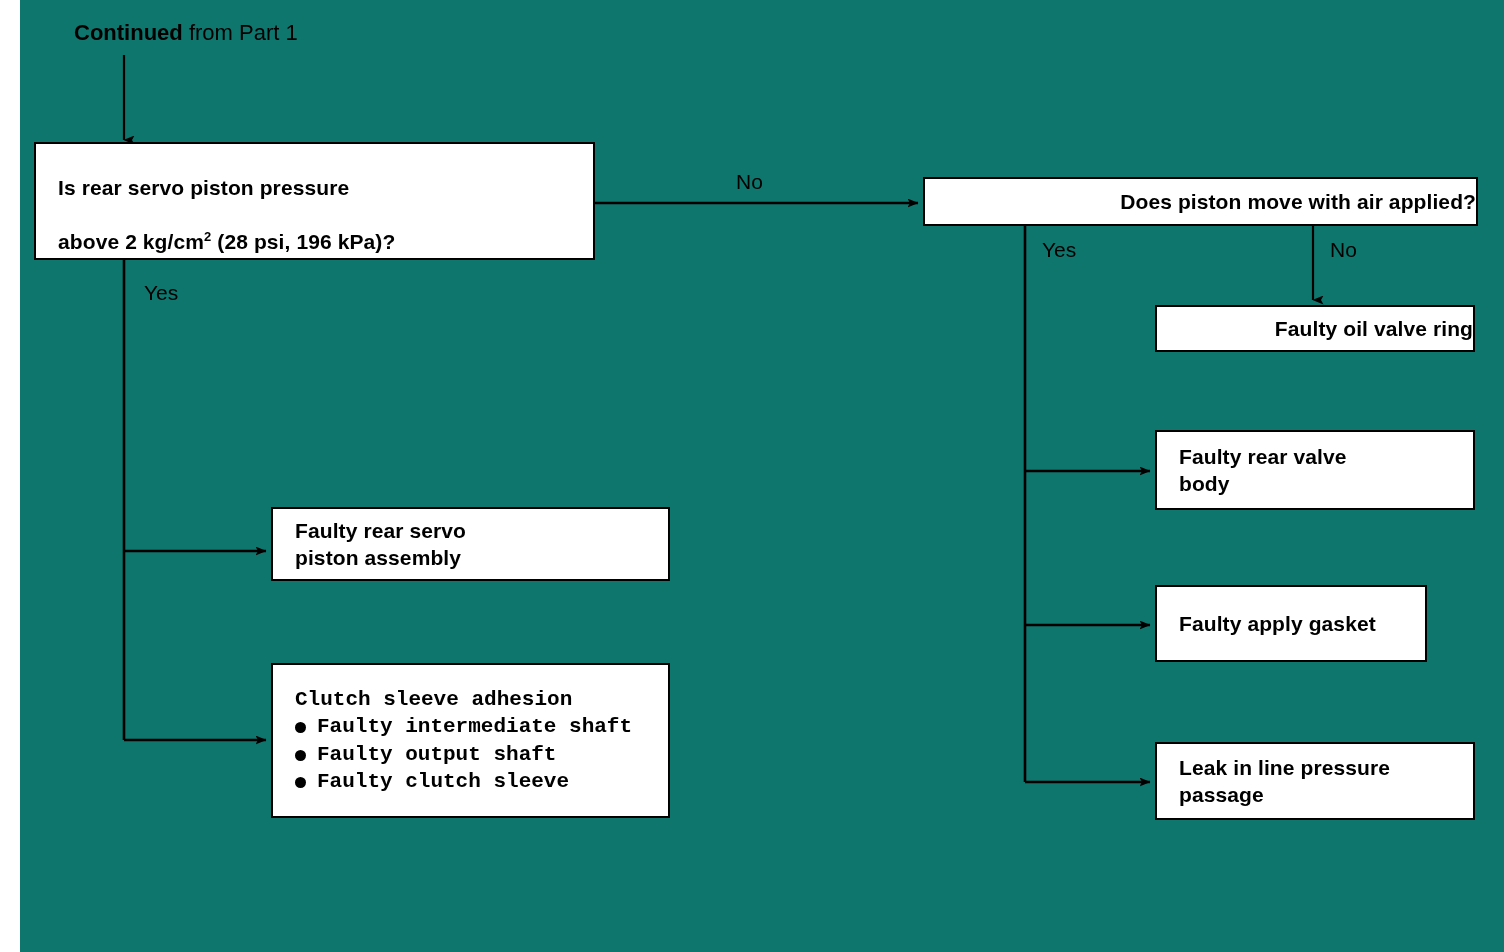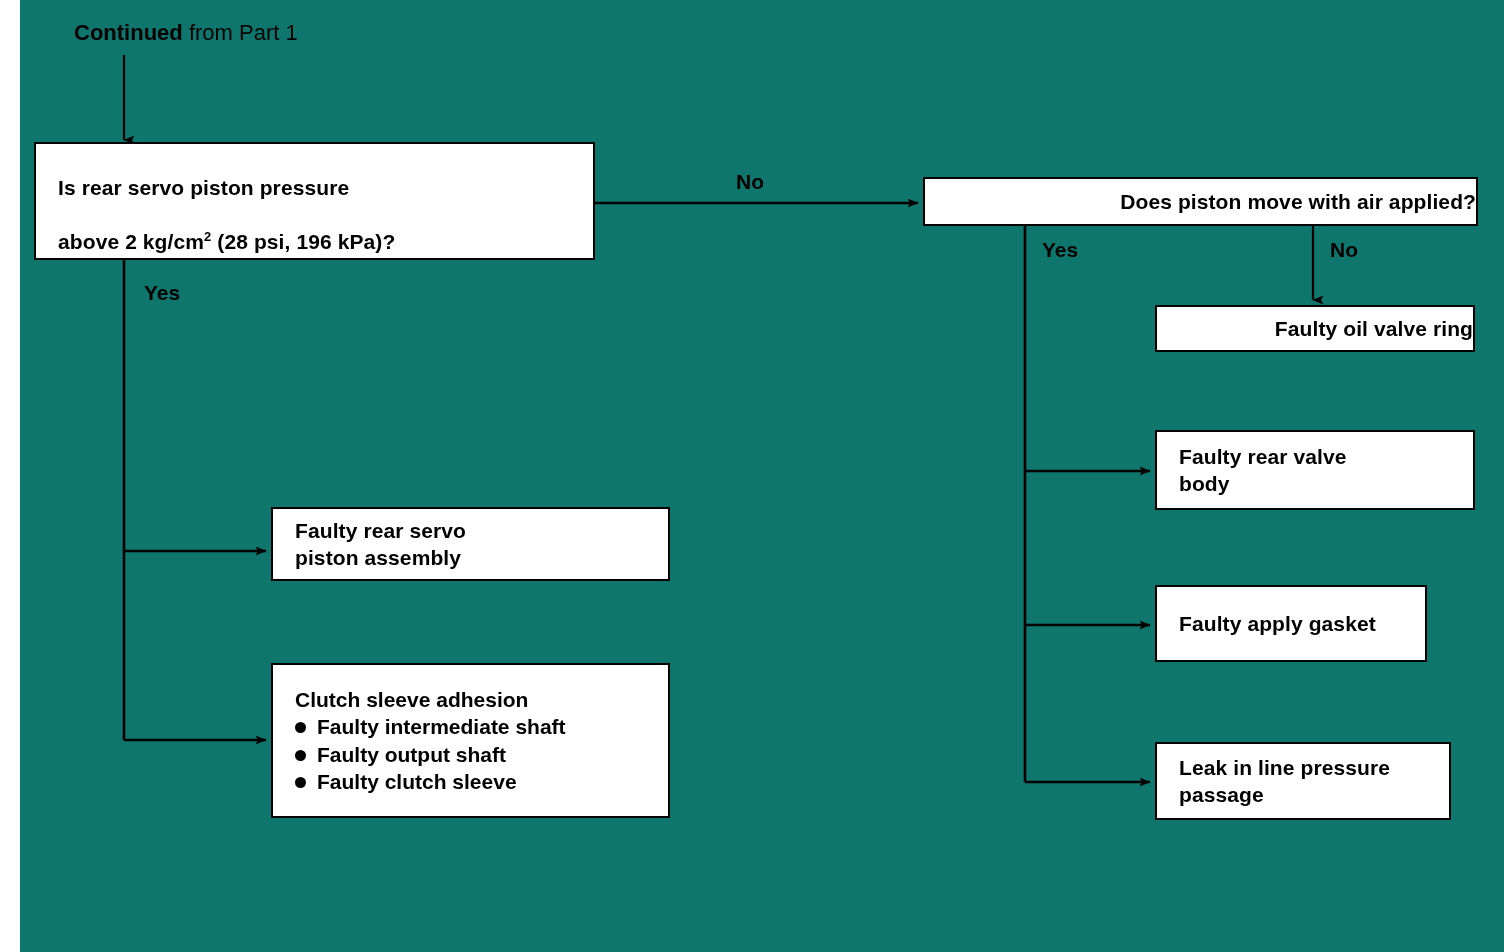--- a/index.html
+++ b/index.html
@@ -48,21 +48,21 @@
     padding: 0;
   }
   .sup {
     font-size: 13px;
     vertical-align: super;
     line-height: 0;
   }
   .edgelabel {
     position: absolute;
     font-size: 21px;
-    font-weight: 700;
+    font-weight: 400;
     white-space: nowrap;
   }
   .headline {
     position: absolute;
     font-size: 22px;
     white-space: nowrap;
   }
   .headline .hl-strong { font-weight: 700; }
   .headline .hl-reg { font-weight: 400; }
   .bullets {
@@ -153,31 +153,31 @@
 
   <div class="node" style="left:1135px; top:430px; width:320px; height:80px;">
     <div class="ntext">Faulty rear valve
 body</div>
   </div>
 
   <div class="node" style="left:1135px; top:585px; width:272px; height:77px;">
     <div class="ntext">Faulty apply gasket</div>
   </div>
 
-  <div class="node" style="left:1135px; top:742px; width:296px; height:78px;">
+  <div class="node" style="left:1135px; top:742px; width:320px; height:78px;">
     <div class="ntext">Leak in line pressure
 passage</div>
   </div>
 
   <div class="node" style="left:251px; top:507px; width:399px; height:74px;">
     <div class="ntext">Faulty rear servo
 piston assembly</div>
   </div>
 
-  <div class="node" style="left:251px; top:663px; width:399px; height:155px;">
+  <div class="node" style="left:251px; top:663px; width:399px; height:155px;font-family:Liberation Mono, monospace;">
     <div class="listbox-inner">
       <div class="listhead">Clutch sleeve adhesion</div>
       <ul class="bullets">
         <li>Faulty intermediate shaft</li>
         <li>Faulty output shaft</li>
         <li>Faulty clutch sleeve</li>
       </ul>
     </div>
   </div>
 

